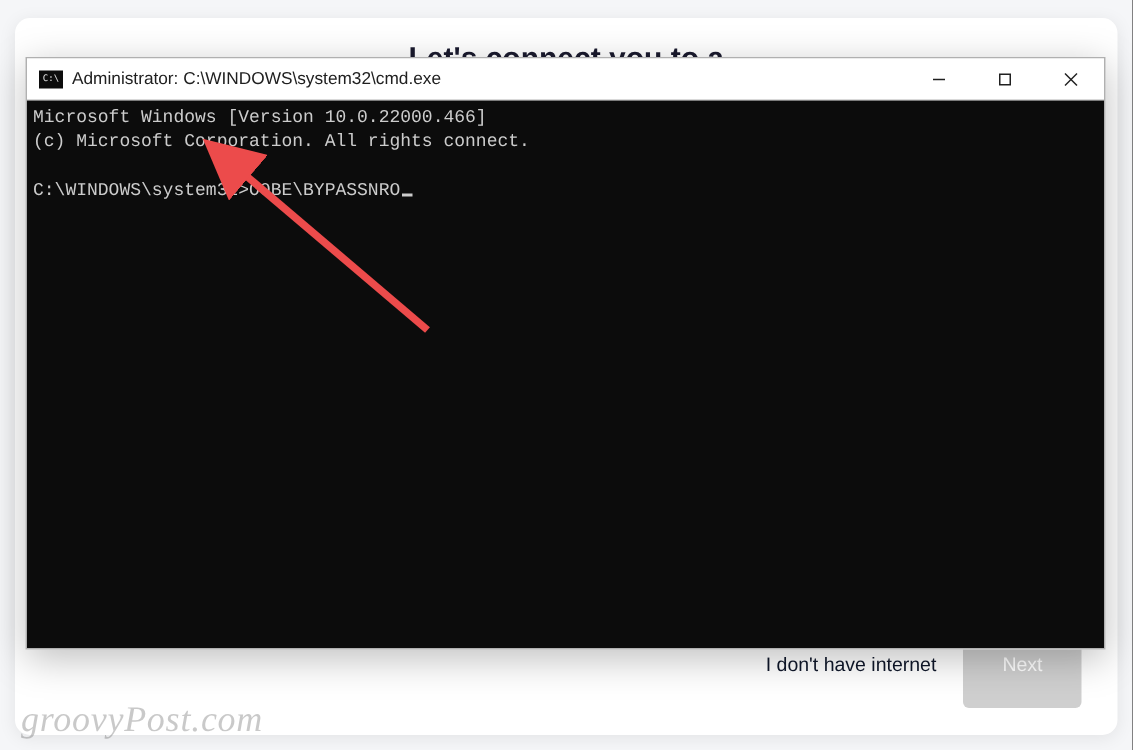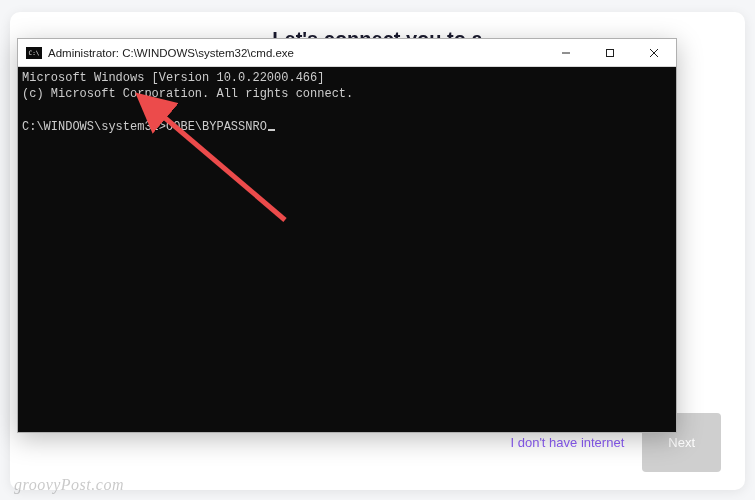--- a/index.html
+++ b/index.html
@@ -33,49 +33,49 @@
     }
     .bottom-bar {
       position: absolute;
       bottom: 18px;
       right: 24px;
       display: flex;
       align-items: center;
       gap: 18px;
     }
     .link-nointernet {
-      color: #8b5cf6;
+      color: #0f172a;
       font-size: 13px;
       cursor: pointer;
     }
     .btn-next {
       background: #cfcfcf;
       color: #ffffff;
       border: none;
       border-radius: 4px;
       padding: 22px 26px;
       font-size: 13px;
       cursor: default;
     }
     .watermark {
       position: absolute;
       left: 14px;
       bottom: 6px;
       font-family: Georgia, "Times New Roman", serif;
-      font-size: 16px;
+      font-size: 24px;
       color: rgba(60,60,60,0.28);
       font-style: italic;
       letter-spacing: 0.5px;
     }
 
     .cmd-window {
       position: absolute;
       top: 38px;
       left: 17px;
-      width: 660px;
+      width: 720px;
       height: 395px;
       background: #ffffff;
       border: 1px solid #b0b0b0;
       box-shadow: 0 6px 24px rgba(0,0,0,0.25);
       display: flex;
       flex-direction: column;
     }
     .titlebar {
       height: 28px;
       background: #ffffff;

